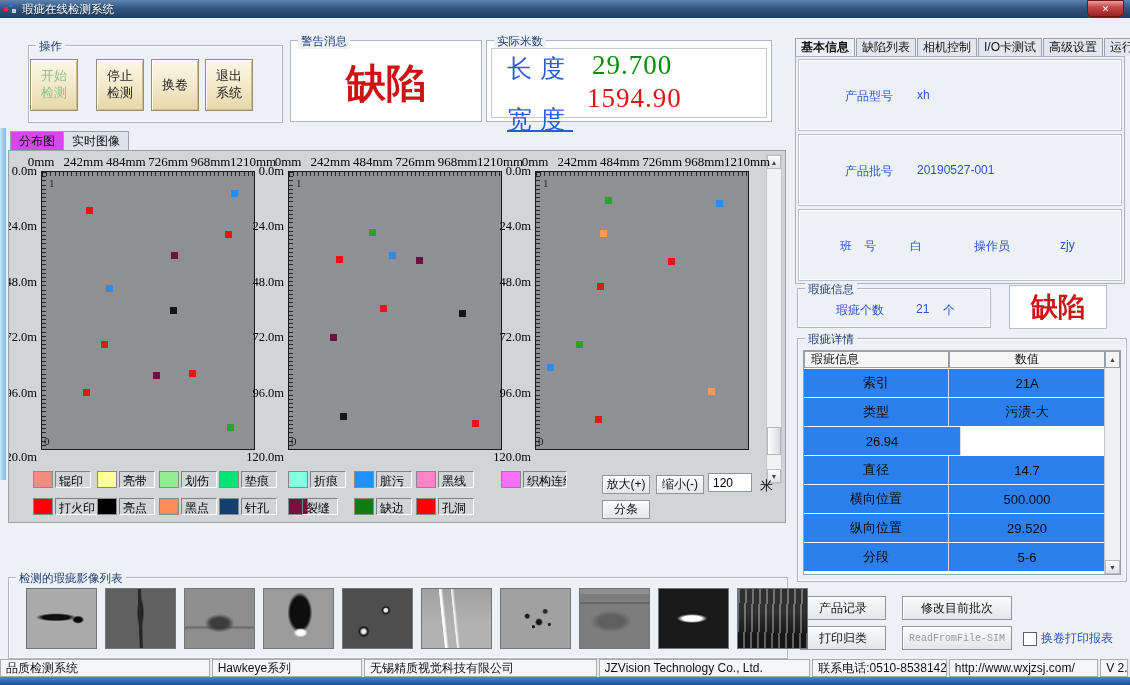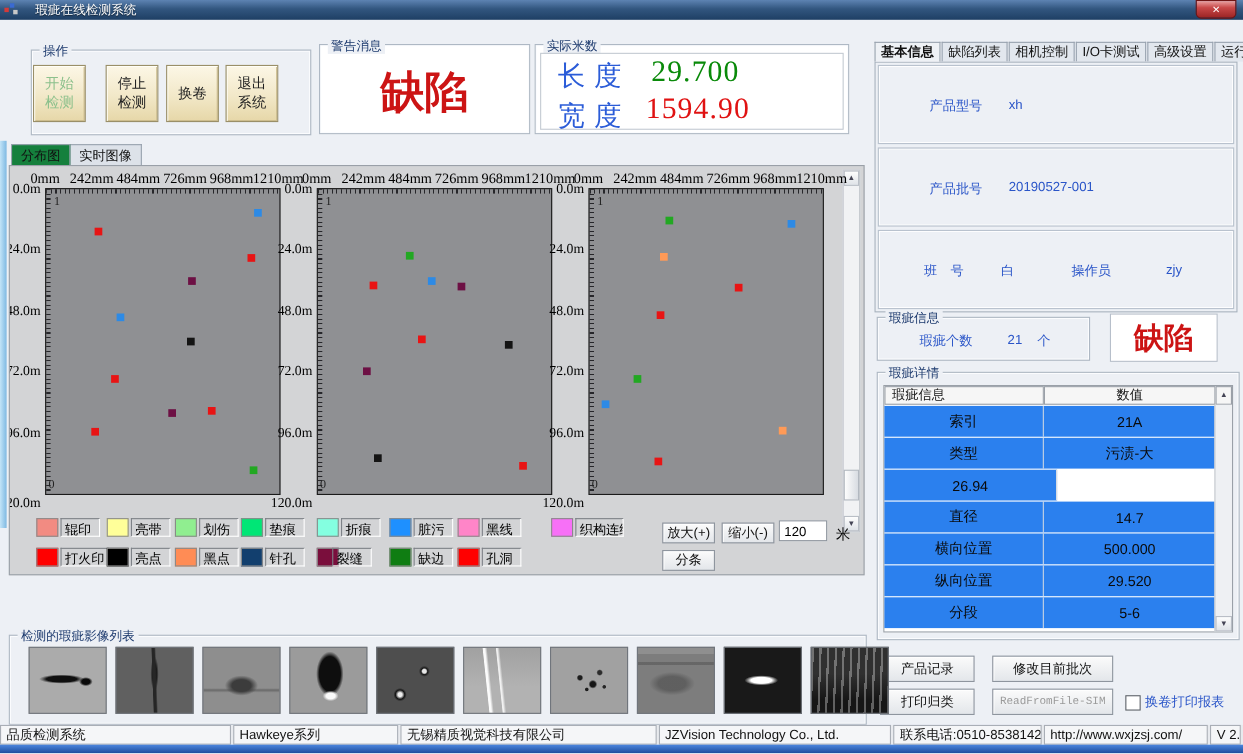--- a/index.html
+++ b/index.html
@@ -2,21 +2,21 @@
 <html><head>
 <meta charset="utf-8">
 <style>
   html,body{margin:0;padding:0;}
   .screen{position:relative;width:1130px;height:685px;background:#edf0f5;overflow:hidden;
     font-family:"Liberation Sans",sans-serif;font-size:12px;color:#111;}
   
   .titlebar{position:absolute;left:0;top:0;width:1130px;height:18px;
     background:linear-gradient(180deg,#5d83b2 0%,#32567f 45%,#1e3f64 100%);
     display:flex;align-items:center;padding-left:4px;box-sizing:border-box;}
-  .titlebar .title{color:#fff;font-size:11.5px;margin-left:15px;text-shadow:0 1px 1px rgba(0,0,0,.6);}
+  .titlebar .title{color:#fff;font-size:11.5px;margin-left:5px;text-shadow:0 1px 1px rgba(0,0,0,.6);}
   .app-icon{width:13px;height:12px;position:relative;display:inline-block;}
   .app-icon i{position:absolute;width:4px;height:4px;}
   .close-btn{position:absolute;right:6px;top:0;width:35px;height:15px;border:1px solid #6e1414;
     border-radius:0 0 5px 5px;background:linear-gradient(180deg,#e9a0a0 0%,#c84848 40%,#9c2424 100%);
     color:#fff;font-size:9px;display:flex;align-items:center;justify-content:center;}
   
   .menubar{position:absolute;left:0;top:18px;width:1130px;height:21px;
     background:linear-gradient(180deg,#f8fafd,#e7ecf3);border-bottom:1px solid #c4ccd8;
     display:flex;align-items:center;padding-left:4px;box-sizing:border-box;}
   .menu-item{padding:2px 9px;font-size:12.5px;color:#111;}
@@ -32,21 +32,21 @@
     font-size:13px;line-height:1.3;padding:2px 7px;word-break:break-all;color:#222;}
   
   .whitebox{position:absolute;background:#fff;border:1px solid #b7bfca;}
   .alarm-big{font-family:"Liberation Serif",serif;font-weight:bold;font-size:40px;}
   .mlabel{position:absolute;font-family:"Liberation Serif",serif;font-size:25px;color:#2b5cd8;letter-spacing:8px;}
   .mvalue{position:absolute;font-family:"Liberation Serif",serif;font-size:27px;letter-spacing:1px;}
   
   .vtab{position:absolute;height:19px;box-sizing:border-box;border:1px solid #98a2ae;border-bottom:none;
     font-size:12px;display:flex;align-items:center;justify-content:center;padding:0 8px;
     background:#dde2e9;color:#111;}
-  .vtab.active{background:#15803d;z-index:3;}
+  .vtab.active{background:#d946ef;z-index:3;}
   
   .plots-panel{position:absolute;left:8px;top:150px;width:778px;height:373px;
     background:#d3d4d6;border:1px solid #9aa0a8;box-sizing:border-box;overflow:hidden;}
   .plotrect{position:absolute;background:#8f9093;border:1px solid #1a1a1a;}
   .plotrect::before{content:"";position:absolute;left:0;right:0;top:0;height:4px;
     background:repeating-linear-gradient(90deg,#26262a 0 1px,transparent 1px 4.2px);}
   .plotrect::after{content:"";position:absolute;left:0;top:0;bottom:0;width:4px;
     background:repeating-linear-gradient(180deg,#26262a 0 1px,transparent 1px 4.2px);}
   .xtick{position:absolute;width:48px;margin-left:-24px;text-align:center;
     font-family:"Liberation Serif",serif;font-size:13px;color:#000;}
@@ -143,21 +143,21 @@
     <div style="position:absolute;inset:8px 4px 4px 4px;display:flex;align-items:center;justify-content:center;">
       <span class="alarm-big" style="color:#cc1414;">缺陷</span>
     </div>
   </div>
 
   <div class="gbox" style="left:486px;top:40px;width:284px;height:80px;background:#fff;">
     <span class="glabel">实际米数</span>
     <div style="position:absolute;inset:7px 4px 3px 4px;border:1px solid #c4cad2;"></div>
     <span class="mlabel" style="left:20px;top:11px;">长度</span>
     <span class="mvalue" style="left:105px;top:9px;color:#0a8a0a;">29.700</span>
-    <span class="mlabel" style="left:20px;top:48px;">宽度</span>
+    <span class="mlabel" style="left:20px;top:62px;text-decoration:underline;">宽度</span>
     <span class="mvalue" style="left:100px;top:42px;color:#e01212;">1594.90</span>
   </div>
 
   <div id="view-tabs"></div>
 
   <div class="plots-panel" id="plots-panel">
 
     <div class="vscroll" style="left:757px;top:3px;height:330px;">
       <div class="sbtn" style="top:0;">▲</div>
       <div class="sthumb" style="top:272px;height:28px;"></div>

